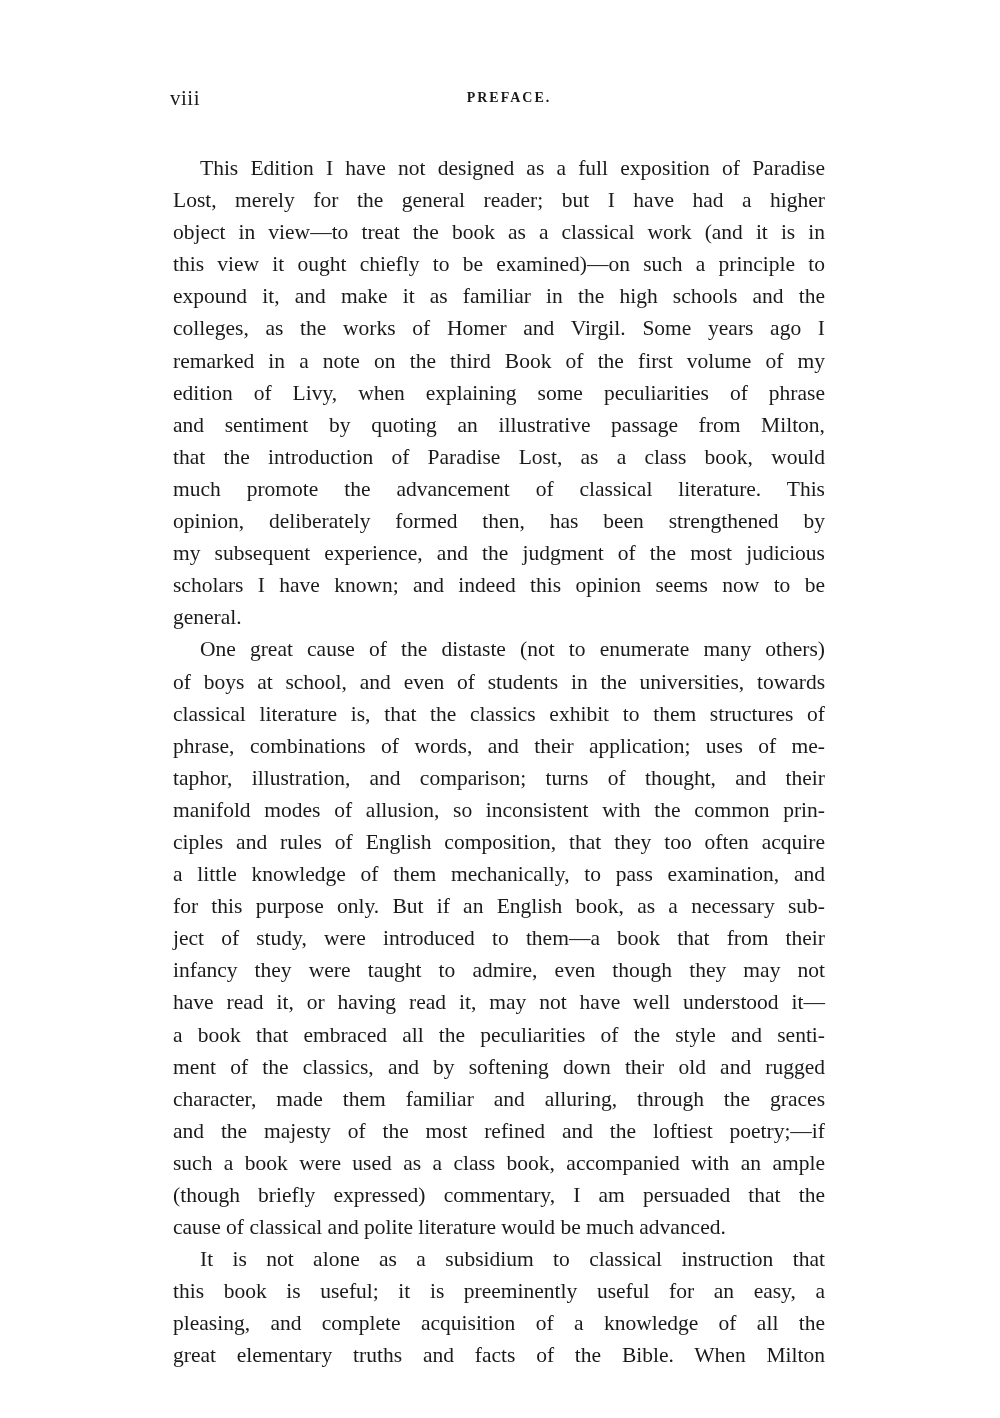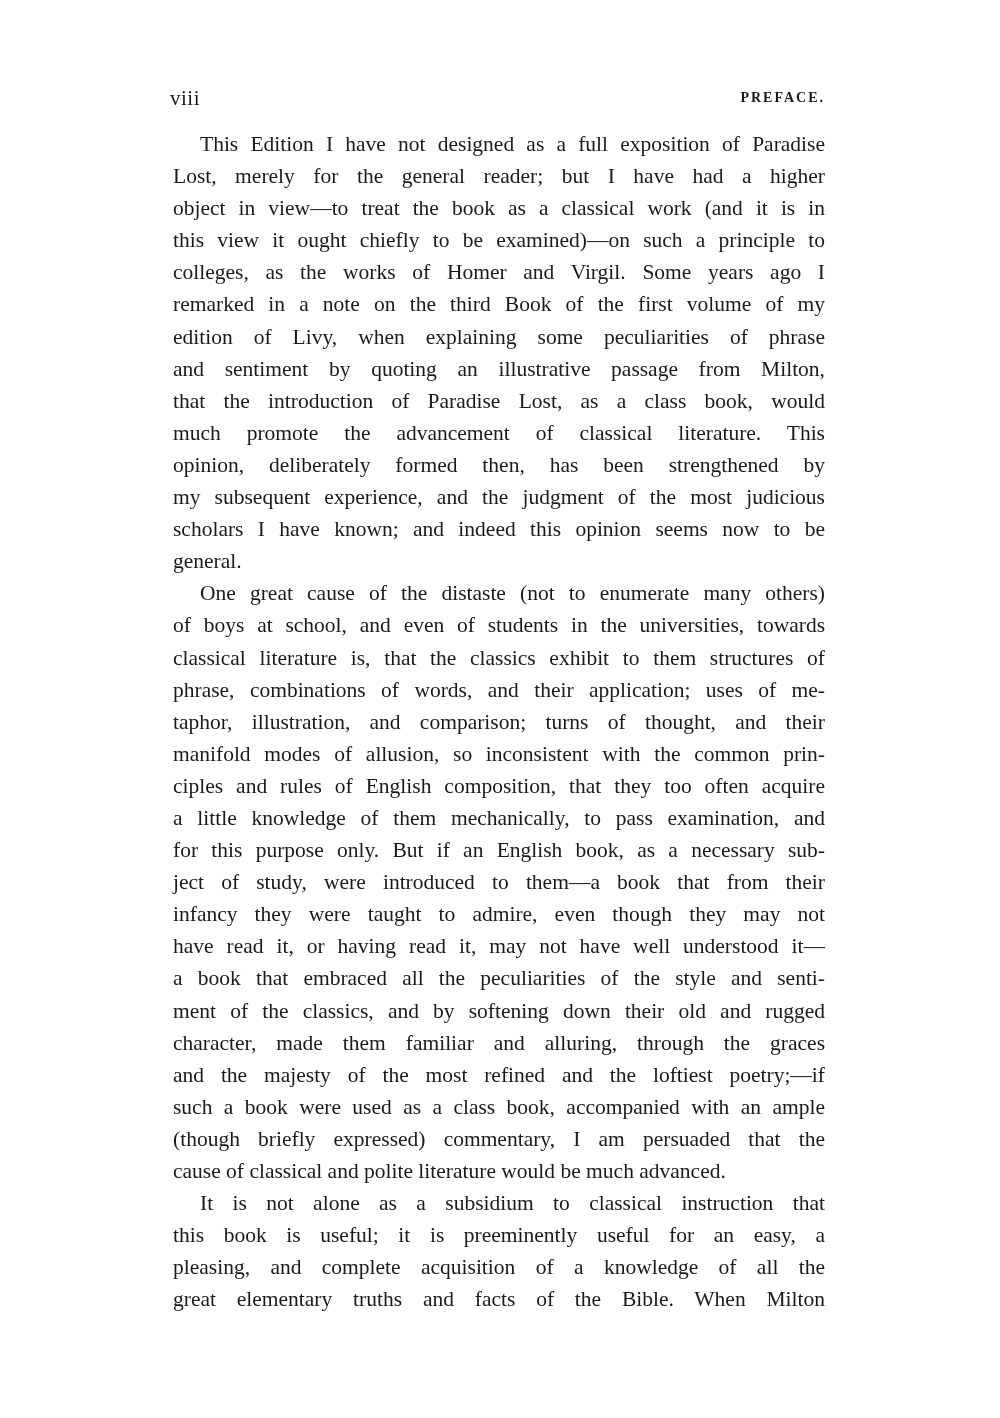--- a/index.html
+++ b/index.html
@@ -26,28 +26,28 @@
       left: -3px;
       top: 6px;
       font-size: 21px;
       font-weight: normal;
       letter-spacing: 0.5px;
     }
     .head-title {
       position: absolute;
       left: 0; right: 0;
       top: 10px;
-      text-align: right;
+      text-align: center;
       font-size: 14px;
       font-weight: bold;
       letter-spacing: 2px;
       padding-left: 20px;
     }
     .body-text {
-      margin-top: 8px;
+      margin-top: 32px;
     }
     .line {
       display: block;
       height: 32.1px;
       line-height: 32.1px;
       font-size: 21.5px;
       white-space: nowrap;
       text-align: justify;
       text-align-last: justify;
     }
@@ -66,20 +66,21 @@
     <span class="head-title">PREFACE.</span>
   </div>
 
   <div class="body-text">
 
     <div class="paragraph">
       <span class="line indent">This Edition I have not designed as a full exposition of Paradise</span>
       <span class="line">Lost, merely for the general reader; but I have had a higher</span>
       <span class="line">object in view—to treat the book as a classical work (and it is in</span>
       <span class="line">this view it ought chiefly to be examined)—on such a principle to</span>
+      <span class="line">expound it, and make it as familiar in the high schools and the</span>
       <span class="line">colleges, as the works of Homer and Virgil.  Some years ago I</span>
       <span class="line">remarked in a note on the third Book of the first volume of my</span>
       <span class="line">edition of Livy, when explaining some peculiarities of phrase</span>
       <span class="line">and sentiment by quoting an illustrative passage from Milton,</span>
       <span class="line">that the introduction of Paradise Lost, as a class book, would</span>
       <span class="line">much promote the advancement of classical literature.   This</span>
       <span class="line">opinion, deliberately formed then, has been strengthened by</span>
       <span class="line">my subsequent experience, and the judgment of the most judicious</span>
       <span class="line">scholars I have known; and indeed this opinion seems now to be</span>
       <span class="line last">general.</span>

